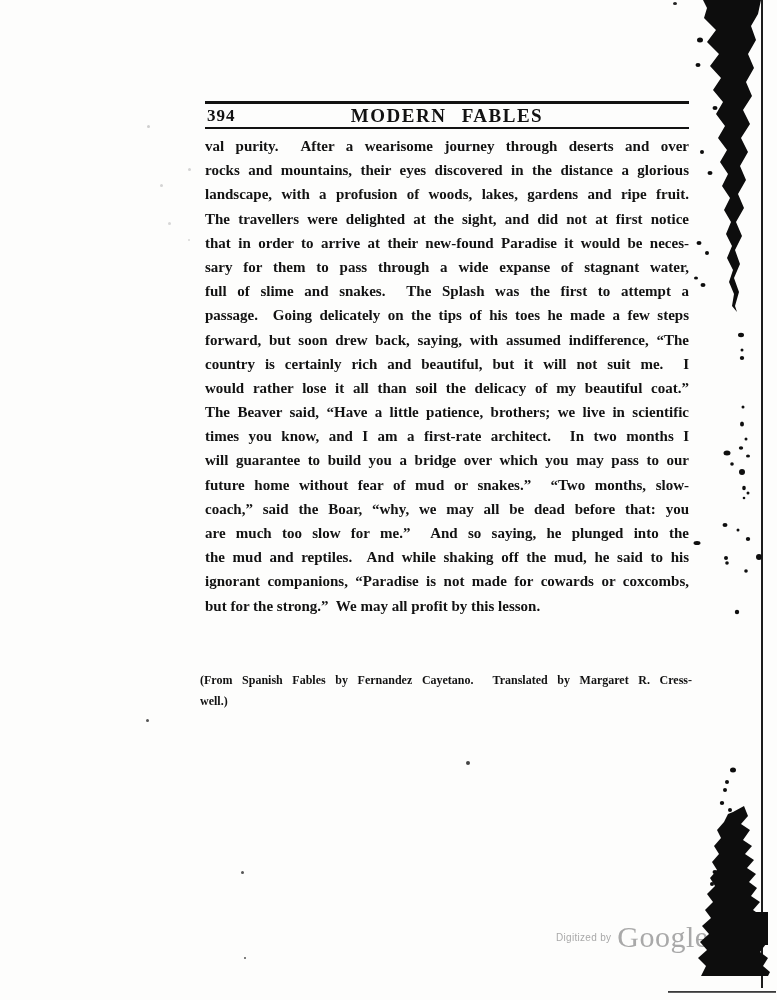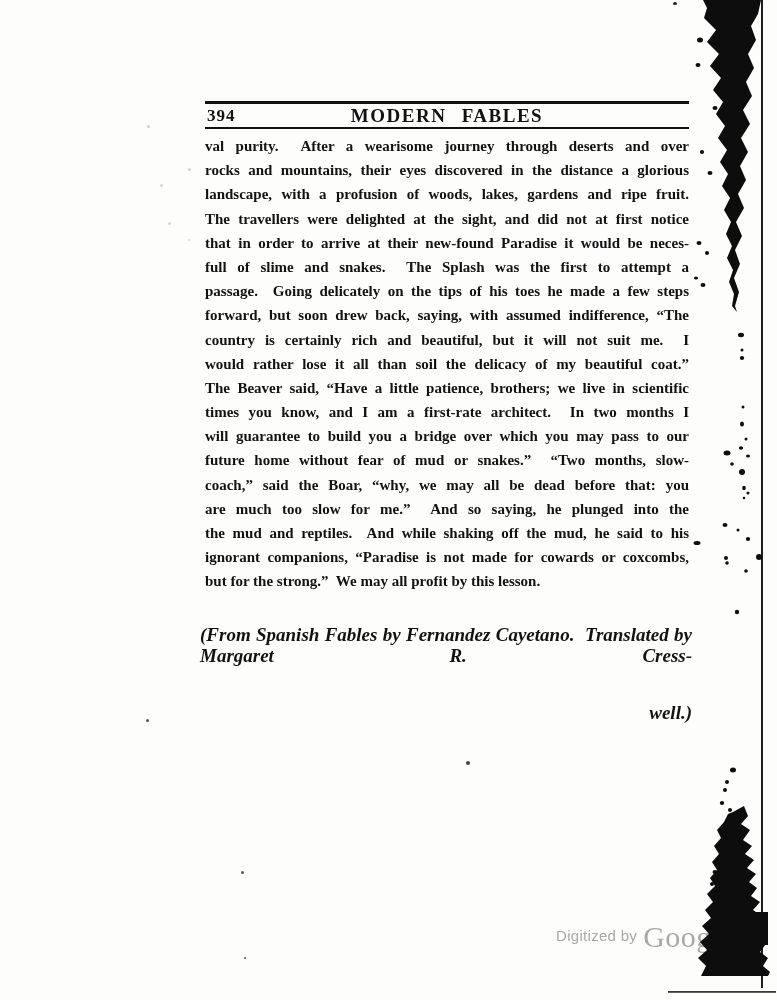--- a/index.html
+++ b/index.html
@@ -64,49 +64,47 @@
     overflow: hidden;
   }
   .body-text .line:last-child {
     text-align-last: left;
   }
 
   
   .attribution {
     position: absolute;
     left: 200px;
-    top: 624px;
+    top: 670px;
     width: 492px;
-    font-size: 19px;
-    font-style: italic;
+    font-size: 12px;
     font-weight: 700;
   }
   .attr-line1 {
     line-height: 21px;
     text-align: justify;
     text-align-last: justify;
     white-space: pre-wrap;
   }
   .attr-line2 {
     line-height: 21px;
-    text-align: right;
-    margin-top: 36px;
+    text-align: left;
   }
 
   
   .watermark {
     position: absolute;
     left: 556px;
     top: 920px;
     white-space: nowrap;
     color: var(--wm, #a9a9a9);
   }
   .wm-prefix {
     font-family: "Liberation Sans", "DejaVu Sans", sans-serif;
-    font-size: 15px;
+    font-size: 10px;
     vertical-align: 6px;
     letter-spacing: 0.3px;
   }
   .wm-brand {
     font-family: "Liberation Serif", "DejaVu Serif", serif;
     font-size: 30px;
     letter-spacing: 0.5px;
     margin-left: 6px;
   }
 
@@ -137,20 +135,21 @@
     </div>
     <div class="rule"></div>
   </div>
 
   <div class="body-text">
       <div class="line">val purity.  After a wearisome journey through deserts and over</div>
       <div class="line">rocks and mountains, their eyes discovered in the distance a glorious</div>
       <div class="line">landscape, with a profusion of woods, lakes, gardens and ripe fruit.</div>
       <div class="line">The travellers were delighted at the sight, and did not at first notice</div>
       <div class="line">that in order to arrive at their new-found Paradise it would be neces-</div>
+      <div class="line">sary for them to pass through a wide expanse of stagnant water,</div>
       <div class="line">full of slime and snakes.  The Splash was the first to attempt a</div>
       <div class="line">passage.  Going delicately on the tips of his toes he made a few steps</div>
       <div class="line">forward, but soon drew back, saying, with assumed indifference, “The</div>
       <div class="line">country is certainly rich and beautiful, but it will not suit me.  I</div>
       <div class="line">would rather lose it all than soil the delicacy of my beautiful coat.”</div>
       <div class="line">The Beaver said, “Have a little patience, brothers; we live in scientific</div>
       <div class="line">times you know, and I am a first-rate architect.  In two months I</div>
       <div class="line">will guarantee to build you a bridge over which you may pass to our</div>
       <div class="line">future home without fear of mud or snakes.”  “Two months, slow-</div>
       <div class="line">coach,” said the Boar, “why, we may all be dead before that: you</div>

